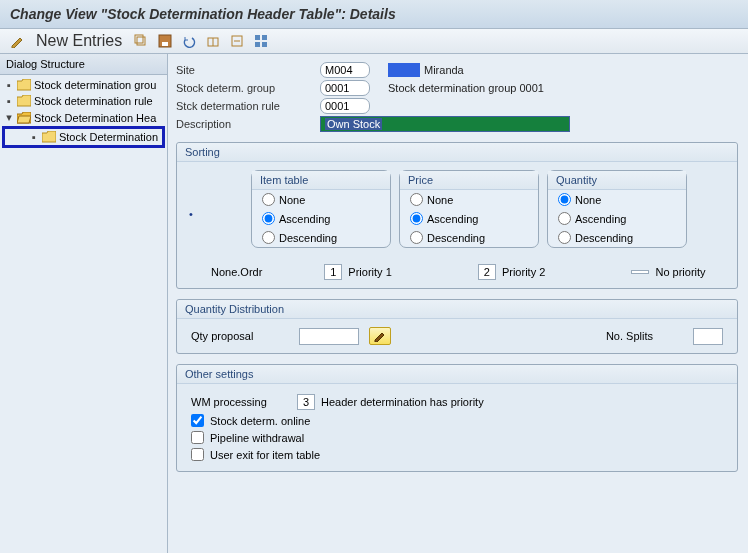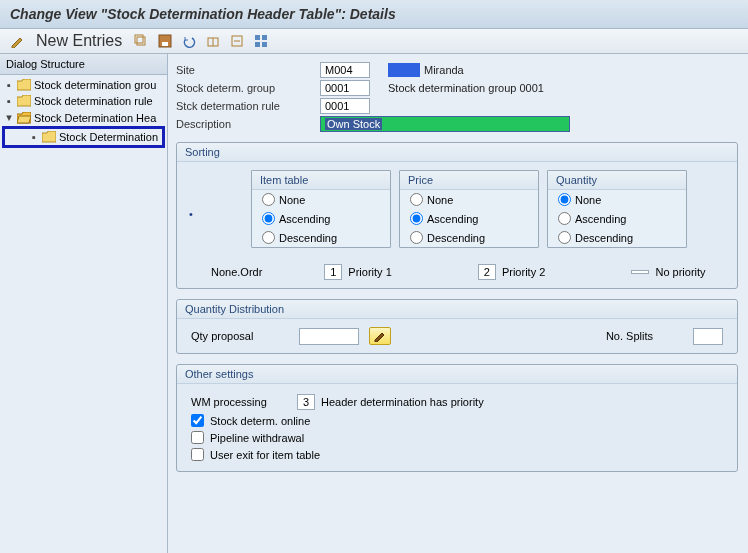--- a/index.html
+++ b/index.html
@@ -88,23 +88,23 @@
     gap: 4px;
   }
   .label { width: 140px; color: #333; }
   .input-box {
     background: #fff;
     border: 1px solid #9ab;
     padding: 1px 4px;
     min-height: 16px;
     display: inline-block;
   }
-  .w50 { width: 50px; }
+  .w50 { width: 50px; border-radius: 7px; }
   .desc-box {
-    background: #22c55e;
+    background: #15803d;
     border: 1px solid #4060a0;
     padding: 1px 4px;
     width: 250px;
     display: inline-block;
   }
   .desc-sel {
     background: #3a5a9a;
     color: #fff;
     padding: 0 2px;
   }
@@ -133,21 +133,21 @@
   .group-body {
     padding: 8px 14px;
   }
   .sort-columns {
     display: flex;
     gap: 8px;
     margin-left: 60px;
   }
   .sort-col {
     border: 1px solid #9ab;
-    border-radius: 1px;
+    border-radius: 7px;
     width: 140px;
     background: #e7eff7;
   }
   .sort-col-title {
     padding: 3px 8px;
     border-bottom: 1px solid #c2d2e2;
     background: linear-gradient(#eaf1f7,#dde7f0);
     color: #2a4a7a;
   }
   .radio-row {

